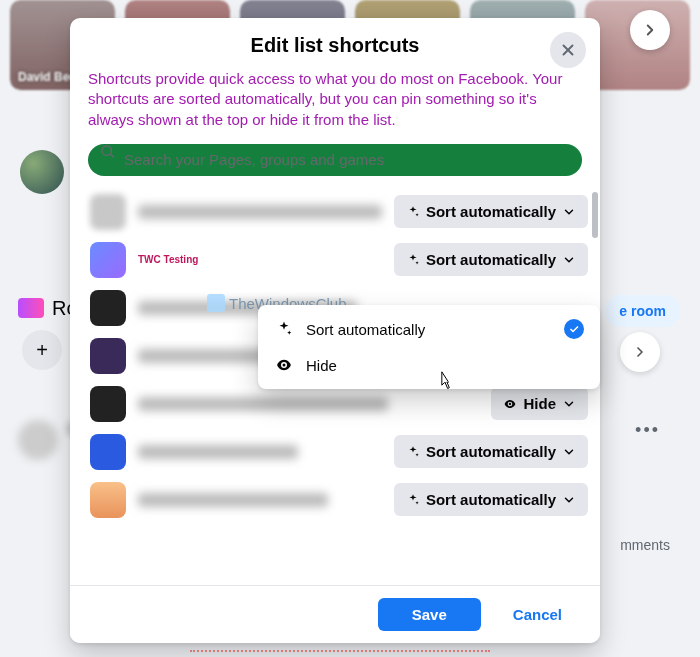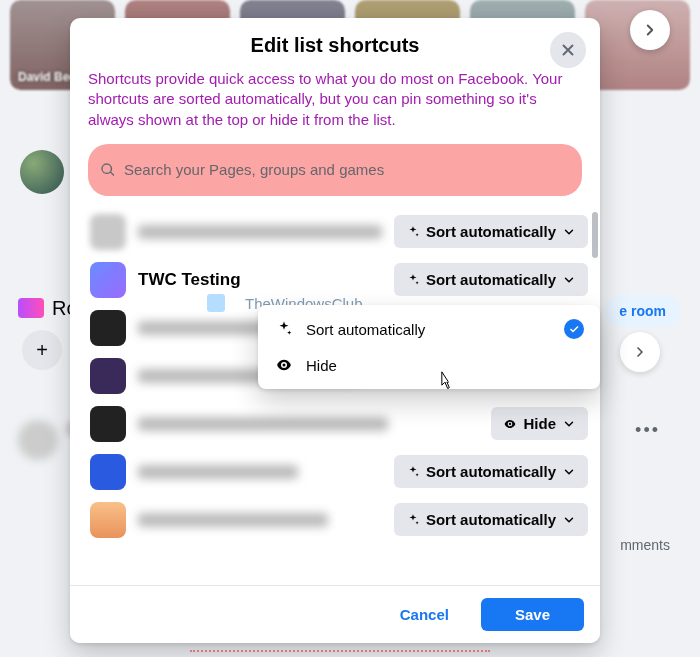--- a/index.html
+++ b/index.html
@@ -50,54 +50,54 @@
   .close-btn {
     position: absolute; right: 14px; top: 14px;
     width: 36px; height: 36px; border-radius: 50%;
     background: #e4e6eb; display:flex; align-items:center; justify-content:center;
     cursor: pointer;
   }
   .close-btn svg { width: 18px; height: 18px; }
   .modal-desc { padding: 0 18px 14px 18px; font-size: 15px; color: #a21caf; line-height:1.35;}
   .search-wrap { padding: 0 18px 8px 18px; }
   .search {
-    display:flex; align-items:center;
-    background:#fca5a5; border-radius:20px; height:52px; padding:0 12px;
+    display:flex; 
+    background:#15803d; border-radius:20px; height:32px; padding:0 12px;
   }
   .search svg { width:16px; height:16px; fill:#65676b; margin-right:8px;}
   .search input {
     flex:1; border:none; background:transparent; outline:none;
     font-size:15px; color:#050505;
   }
   .search input::placeholder { color:#65676b; }
 
   .list-wrap { flex:1; overflow:hidden; position:relative; padding: 4px 6px 0 14px;}
   .scrollbar { position:absolute; right:2px; top:8px; width:6px; height:46px; background:#bcc0c4; border-radius:3px;}
   .item {
     display:flex; align-items:center; gap:12px;
     padding:6px 6px;
   }
   .avatar {
     width:36px; height:36px; border-radius:8px; background:#c8c8c8;
     flex-shrink:0;
   }
   .avatar.blur { filter: blur(3px); }
-  .item-name { flex:1; font-size:17px; font-weight:600; color:#000000; white-space:nowrap; overflow:hidden;}
+  .item-name { flex:1; font-size:10px; font-weight:600; color:#be185d; white-space:nowrap; overflow:hidden;}
   .item-name.blur { filter: blur(5px); color:#888; background:#bbb; border-radius:4px; height:14px;}
   .pill {
     display:flex; align-items:center; gap:6px;
     background:#e4e6eb; border-radius:6px;
     padding:8px 12px; font-size:15px; font-weight:600; color:#050505;
     cursor:pointer; flex-shrink:0;
   }
   .pill svg { width:14px; height:14px; }
 
   .watermark {
     position:absolute; left:207px; top:294px;
-    display:flex; align-items:center; gap:20px;
+    display:flex; align-items:center; gap:4px;
     font-size:15px; color:#6c8aa5; opacity:.85; pointer-events:none;
   }
   .watermark .wm-icon { width:18px; height:18px; background:#a8d8ff; border-radius:3px;}
 
   
   .dropdown {
     position:absolute;
     left: 258px;
     top: 305px;
     width: 342px;
@@ -282,22 +282,22 @@
         <span>Sort automatically</span>
         <svg viewBox="0 0 24 24">
             <path d="M6 9l6 6 6-6" fill="none" stroke="#050505" stroke-width="2.5" stroke-linecap="round" stroke-linejoin="round"></path>
           </svg>
       </div>
     </div>
 
   </div>
 
   <div class="footer">
+    <div class="btn btn-save">Save</div>
     <div class="btn btn-cancel">Cancel</div>
-    <div class="btn btn-save">Save</div>
   </div>
 </div>
 
 <div class="watermark">
   <div class="wm-icon"></div>
   <span>TheWindowsClub</span>
 </div>
 
 <div class="dropdown">
   <div class="menu-item">

